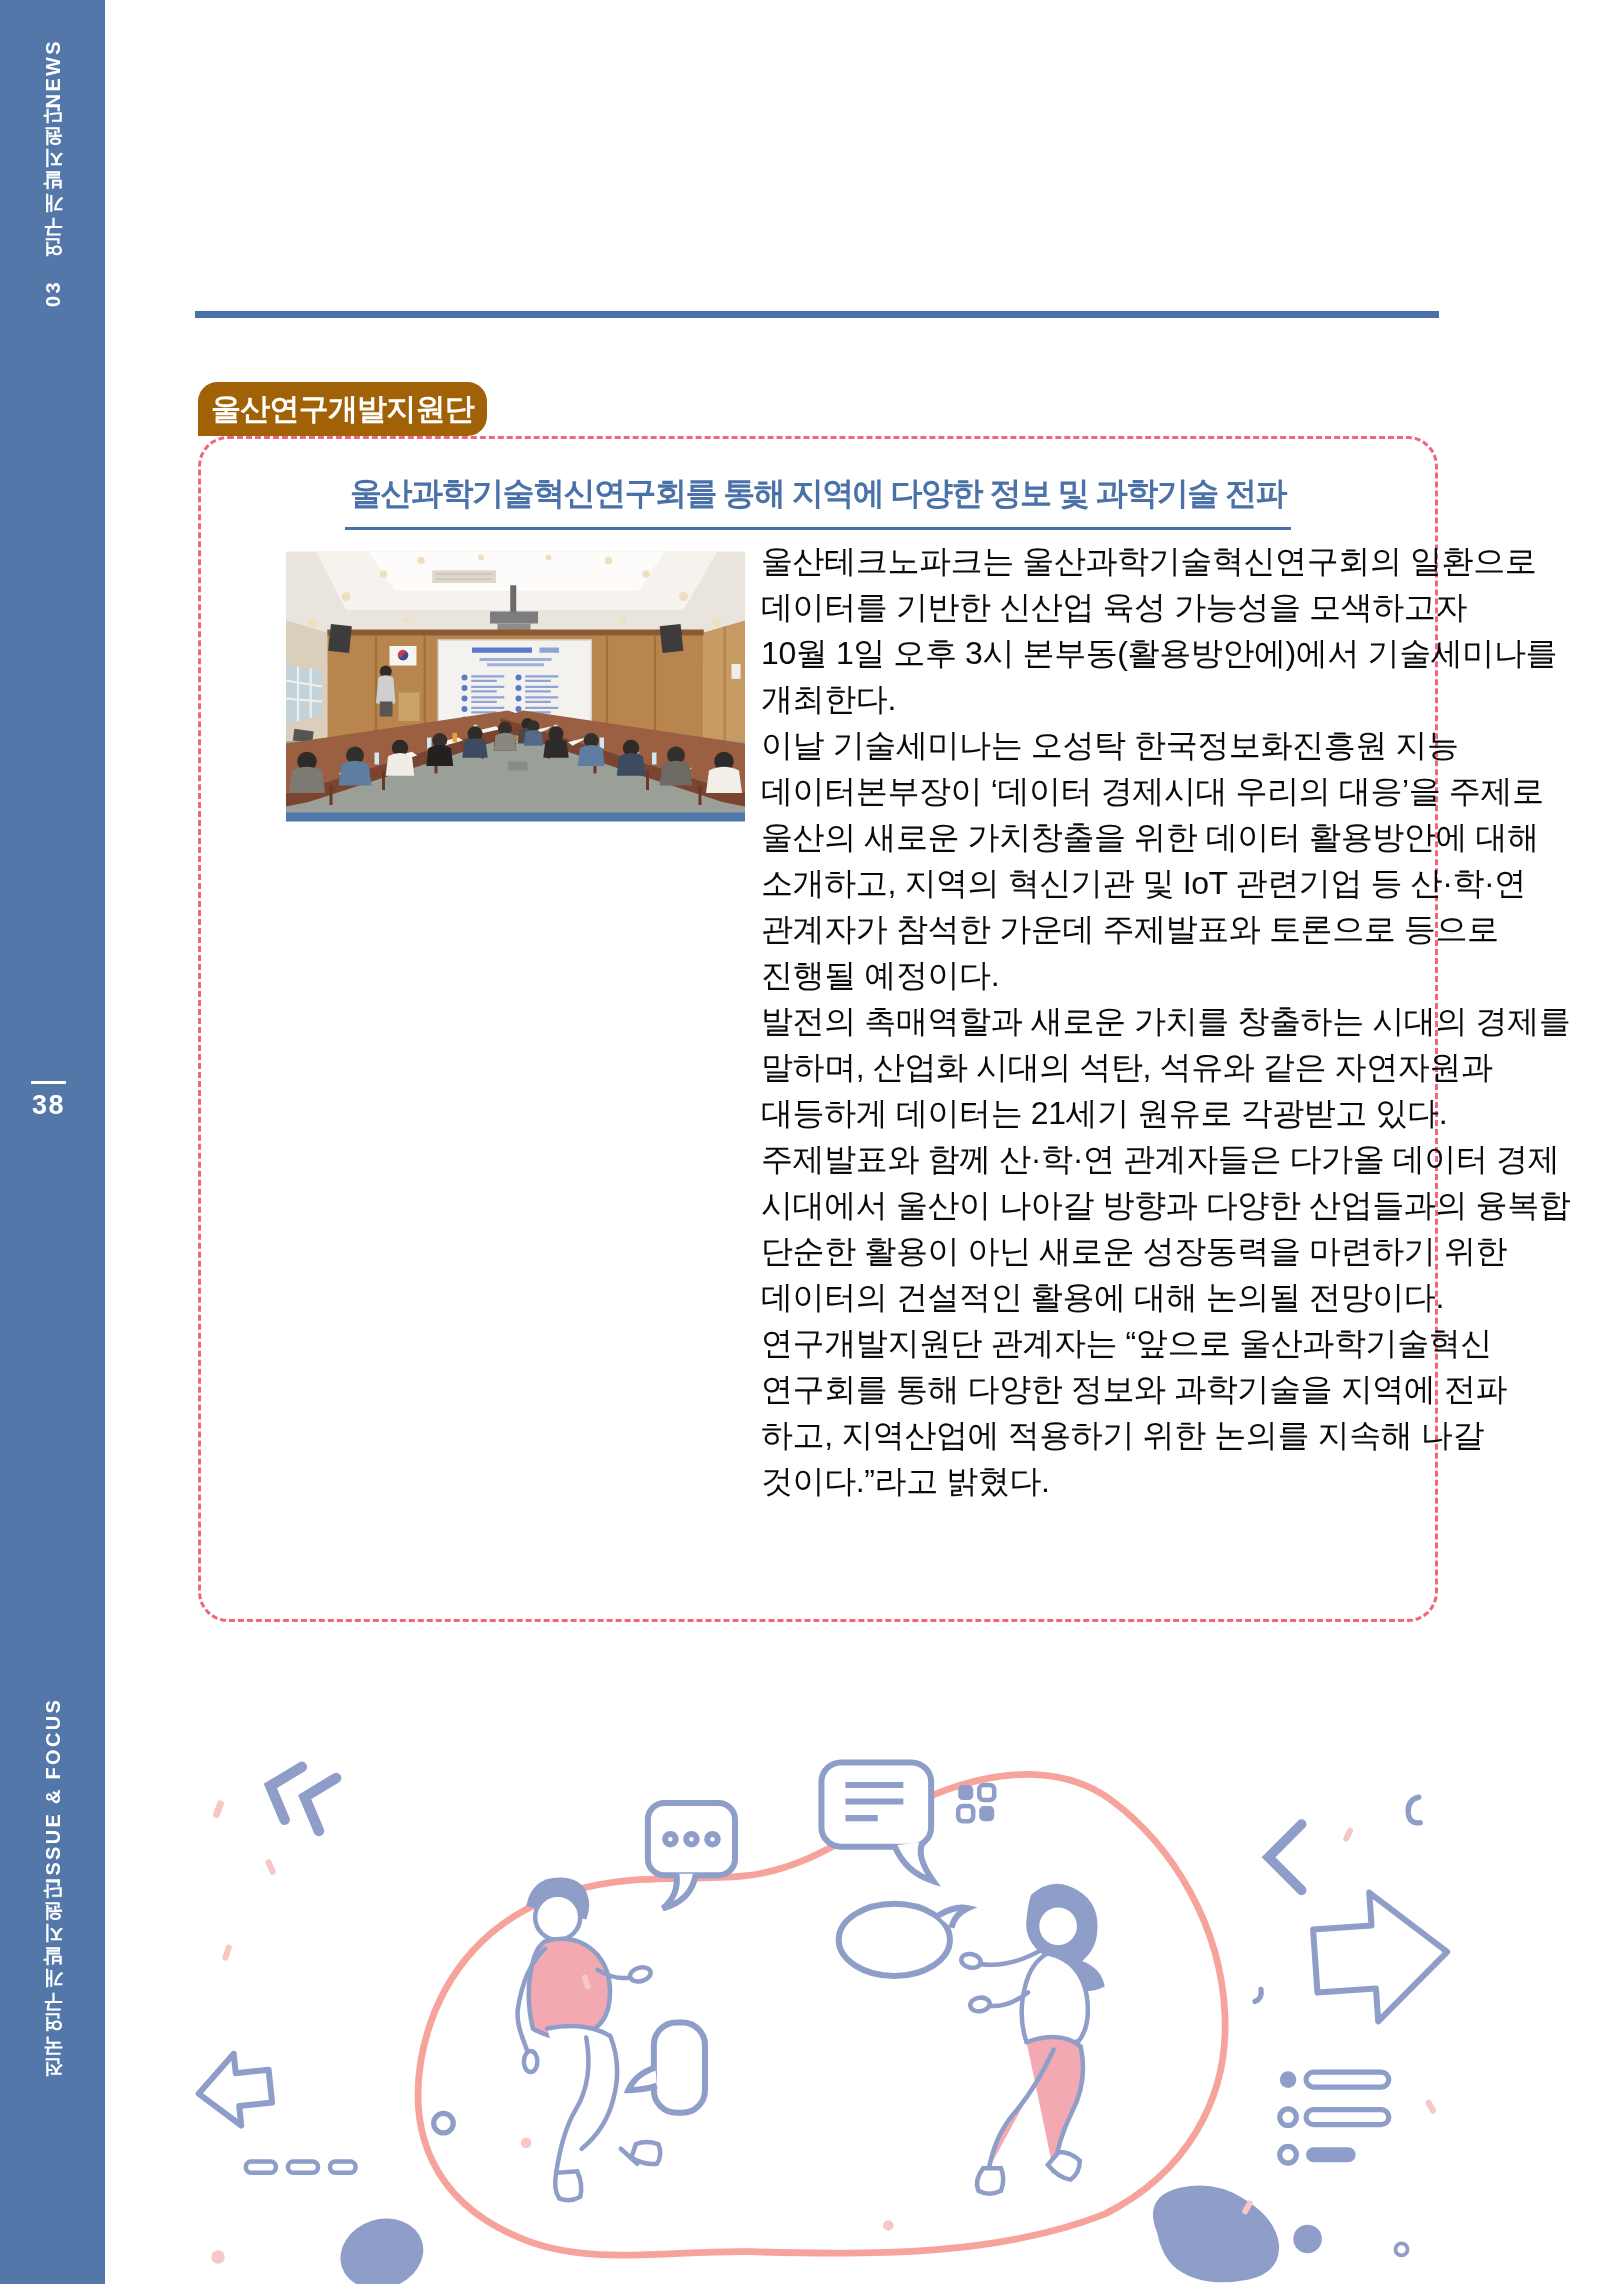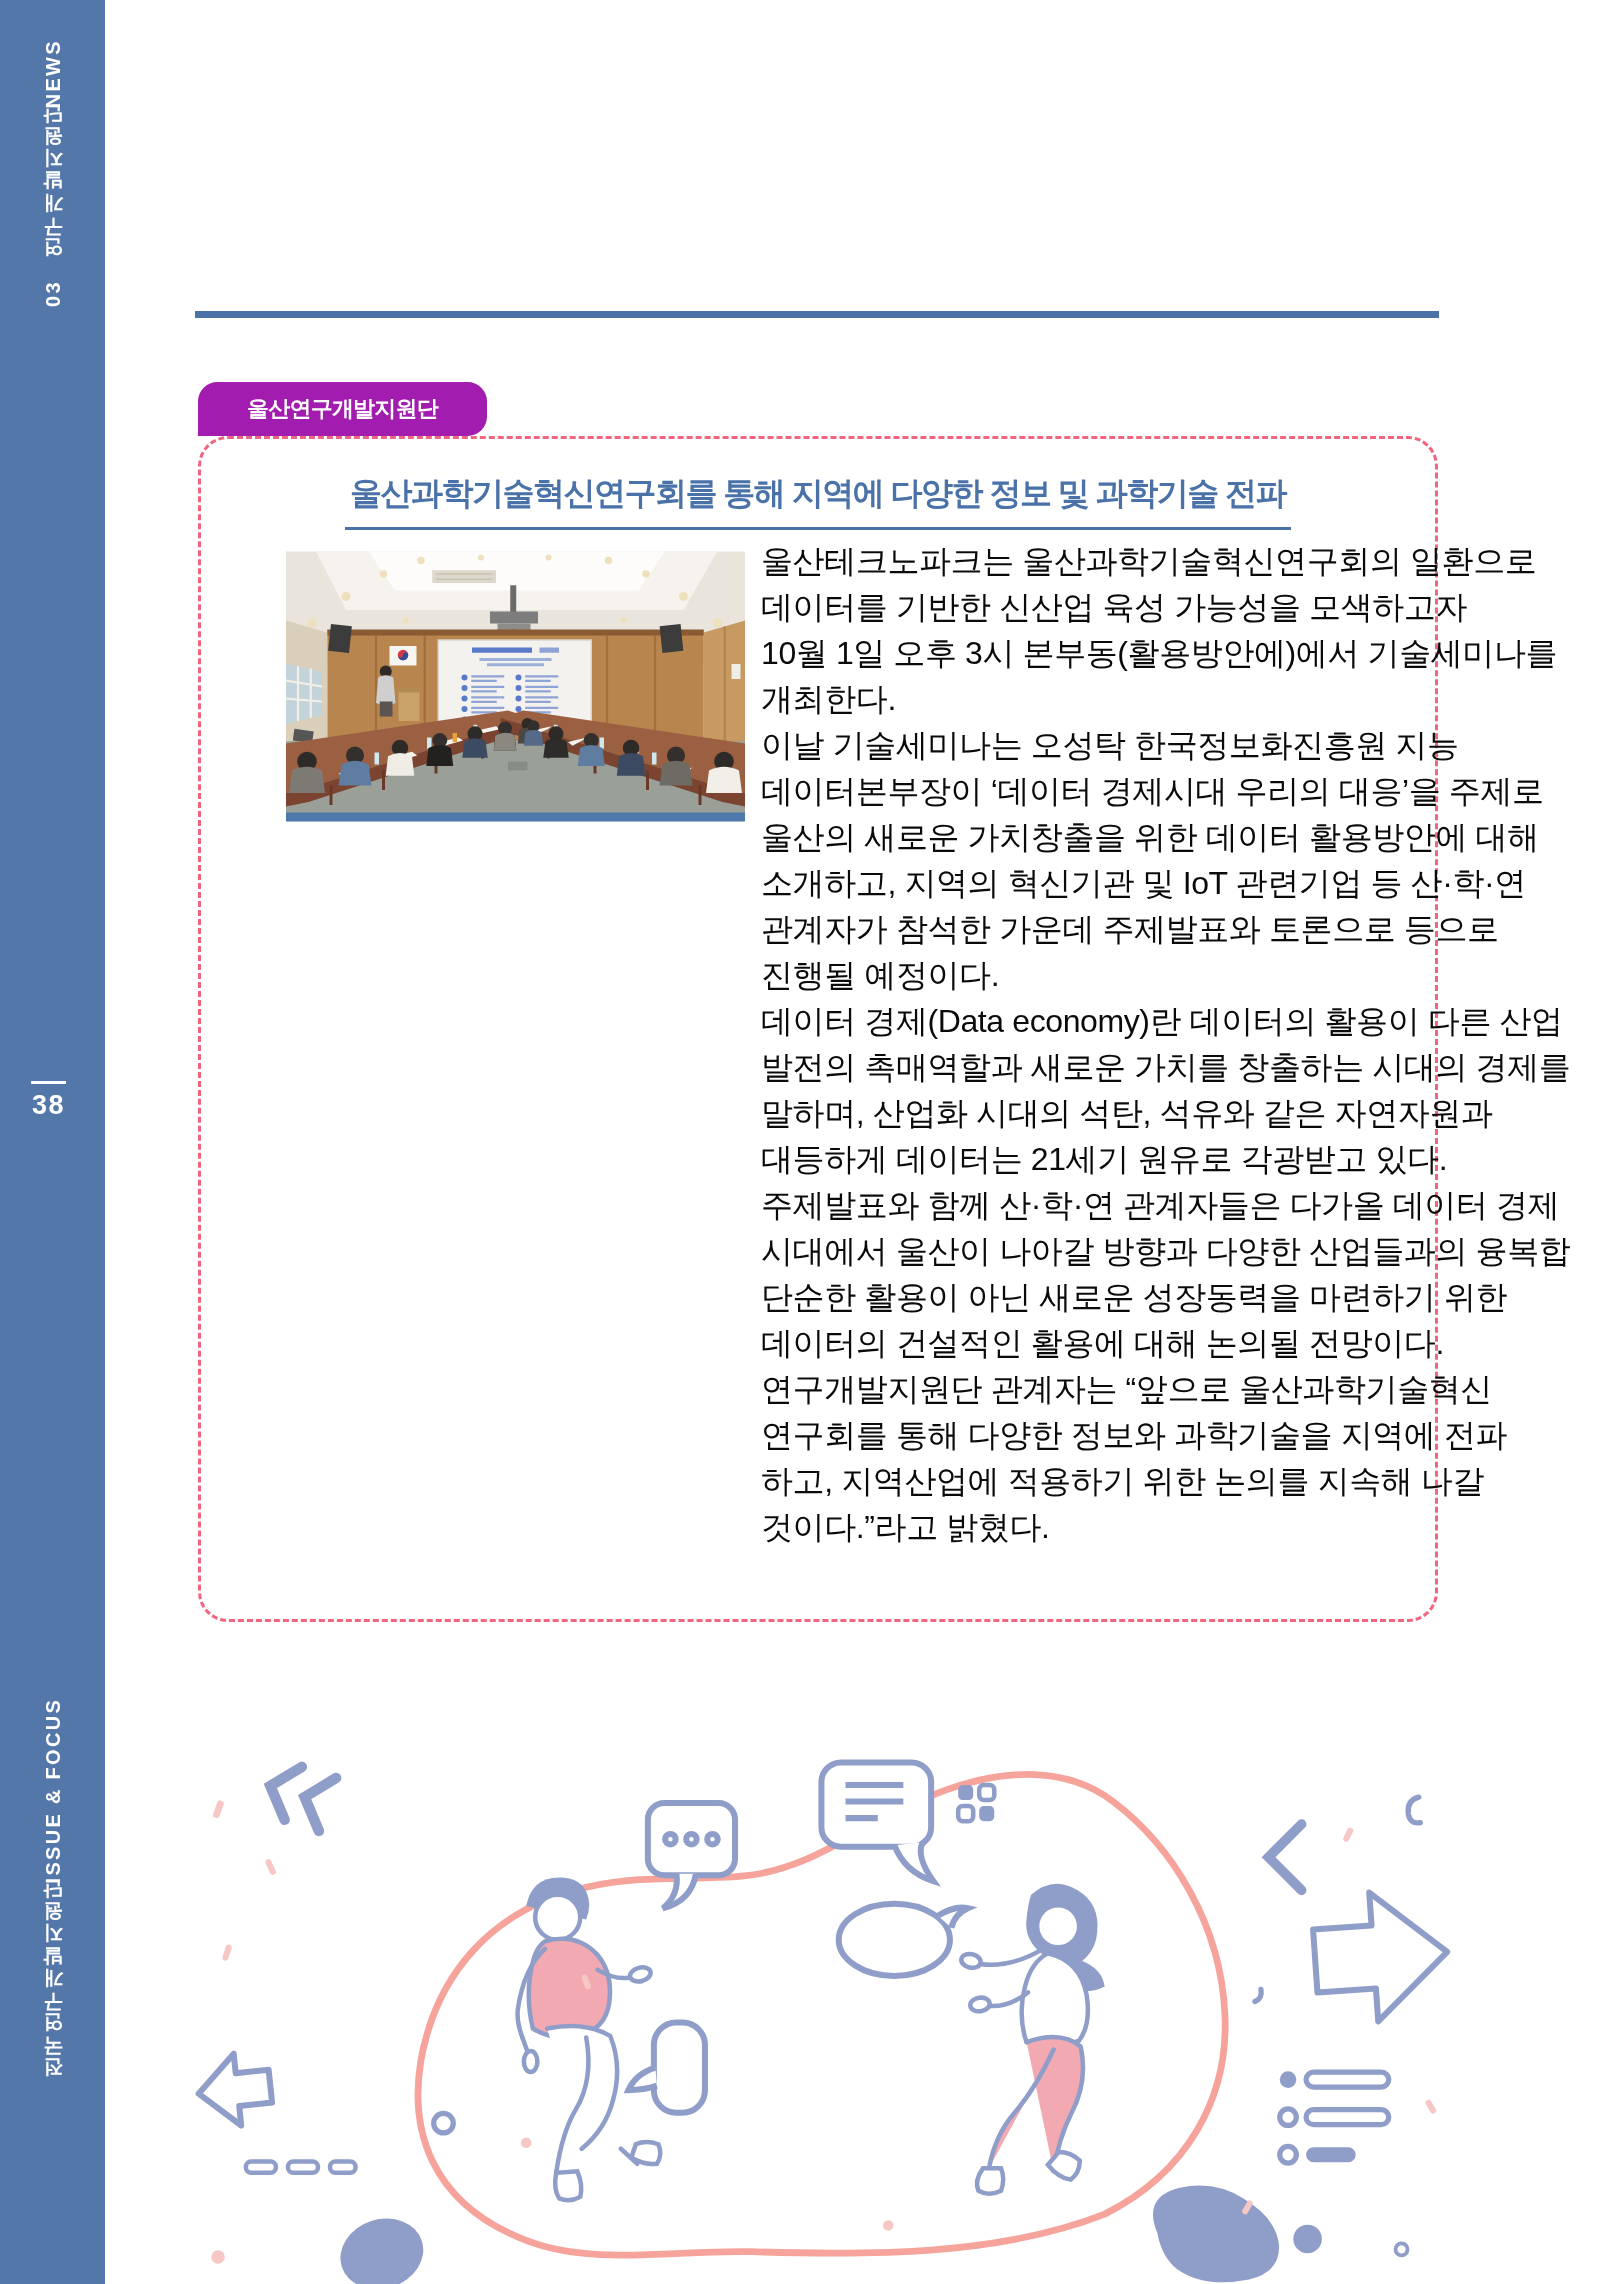--- a/index.html
+++ b/index.html
@@ -16,23 +16,23 @@
   }
   .v-top{top:83px;height:180px;}
   .v-bottom{top:1759px;height:271px;}
   .pageno{position:absolute;left:0;top:1081px;width:97px;text-align:center;color:#fff;}
   .pageno .bar{display:block;width:35px;height:3px;background:#fff;margin:0 auto 6px auto;}
   .pageno .num{font-size:27px;font-weight:bold;letter-spacing:1.5px;}
   
   .rule{position:absolute;left:195px;top:311px;width:1244px;height:6.8px;background:#4a72a8;}
   
   .badge{
-    position:absolute;left:198px;top:382px;width:289px;height:54px;background:#a21caf;
+    position:absolute;left:198px;top:382px;width:289px;height:54px;background:#a16207;
     border-radius:19.5px 19.5px 19.5px 0;display:flex;align-items:center;justify-content:center;
-    color:#ffffff;font-weight:bold;font-size:22px;letter-spacing:-0.8px;z-index:3;
+    color:#ffffff;font-weight:bold;font-size:30px;letter-spacing:-0.8px;z-index:3;
   }
   
   .artbox{
     position:absolute;left:198px;top:436px;width:1240px;height:1186px;
     border:3.8px dashed #f2657e;border-radius:30px;box-sizing:border-box;z-index:1;background:#fff;
   }
   .title-wrap{position:absolute;left:213px;top:472px;width:1210px;text-align:center;z-index:2;}
   .title-wrap span{
     display:inline-block;color:#4a72a8;font-size:32px;font-weight:bold;letter-spacing:-1.5px;
     border-bottom:3.8px solid #4a72a8;padding:0 4.5px 10.5px 4.5px;white-space:nowrap;
@@ -267,21 +267,20 @@
     <div class="line">울산테크노파크는 울산과학기술혁신연구회의 일환으로</div>
     <div class="line">데이터를 기반한 신산업 육성 가능성을 모색하고자</div>
     <div class="line">10월 1일 오후 3시 본부동(활용방안에)에서 기술세미나를</div>
     <div class="line para-end">개최한다.</div>
     <div class="line">이날 기술세미나는 오성탁 한국정보화진흥원 지능</div>
     <div class="line">데이터본부장이 ‘데이터 경제시대 우리의 대응’을 주제로</div>
     <div class="line">울산의 새로운 가치창출을 위한 데이터 활용방안에 대해</div>
     <div class="line">소개하고, 지역의 혁신기관 및 IoT 관련기업 등 산·학·연</div>
     <div class="line">관계자가 참석한 가운데 주제발표와 토론으로 등으로</div>
     <div class="line para-end">진행될 예정이다.</div>
-    <div class="line">데이터 경제(Data economy)란 데이터의 활용이 다른 산업</div>
     <div class="line">발전의 촉매역할과 새로운 가치를 창출하는 시대의 경제를</div>
     <div class="line">말하며, 산업화 시대의 석탄, 석유와 같은 자연자원과</div>
     <div class="line para-end">대등하게 데이터는 21세기 원유로 각광받고 있다.</div>
     <div class="line">주제발표와 함께 산·학·연 관계자들은 다가올 데이터 경제</div>
     <div class="line">시대에서 울산이 나아갈 방향과 다양한 산업들과의 융복합</div>
     <div class="line">단순한 활용이 아닌 새로운 성장동력을 마련하기 위한</div>
     <div class="line para-end">데이터의 건설적인 활용에 대해 논의될 전망이다.</div>
     <div class="line">연구개발지원단 관계자는 “앞으로 울산과학기술혁신</div>
     <div class="line">연구회를 통해 다양한 정보와 과학기술을 지역에 전파</div>
     <div class="line">하고, 지역산업에 적용하기 위한 논의를 지속해 나갈</div>

